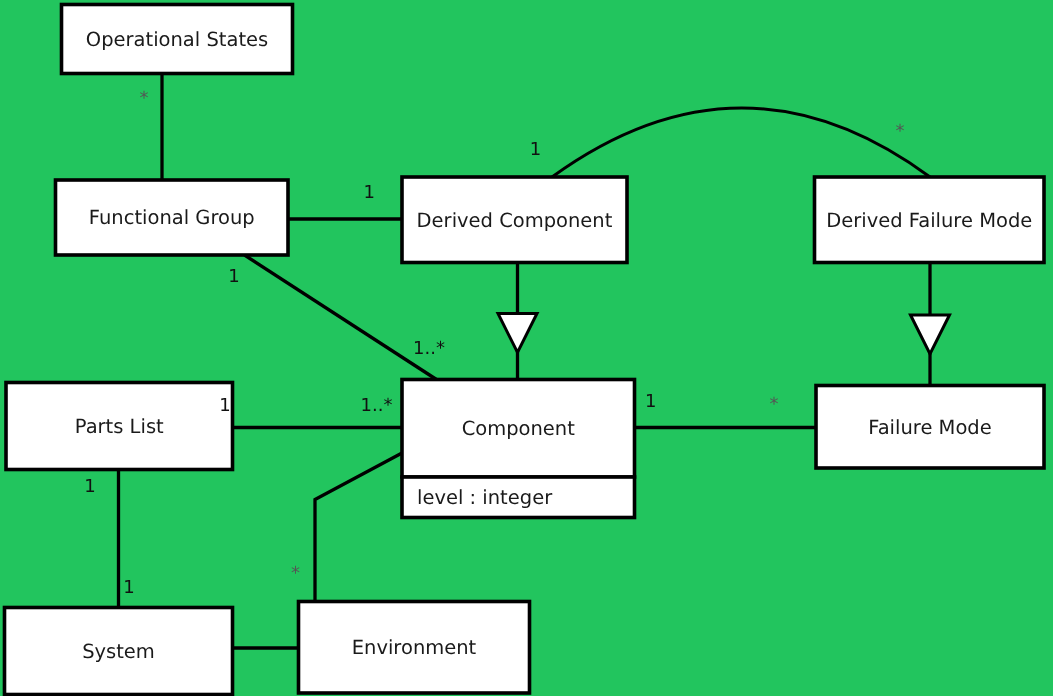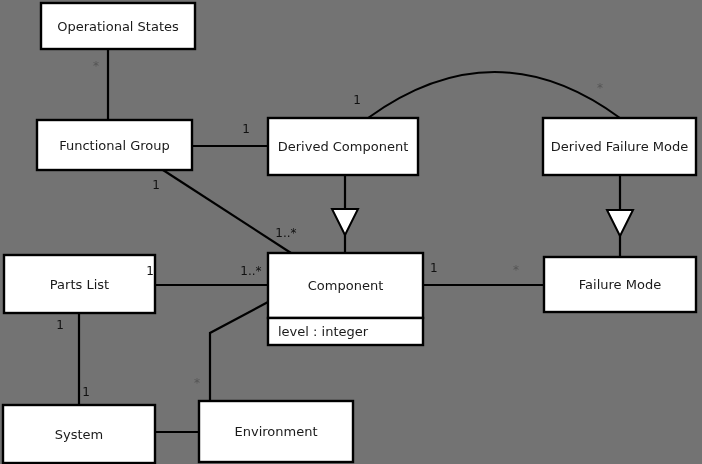--- a/index.html
+++ b/index.html
@@ -8,21 +8,21 @@
     padding: 0;
     background: #ffffff;
   }
   body {
     font-family: "DejaVu Sans", sans-serif;
   }
   #diagram-root {
     position: relative;
     width: 702px;
     height: 464px;
-    background: #737373;
+    background: #22c55e;
     overflow: hidden;
     text-decoration: underline;
   }
   svg#uml-canvas {
     display: block;
     width: 702px;
     height: 464px;
   }
   .uml-box rect {
     fill: #ffffff;

